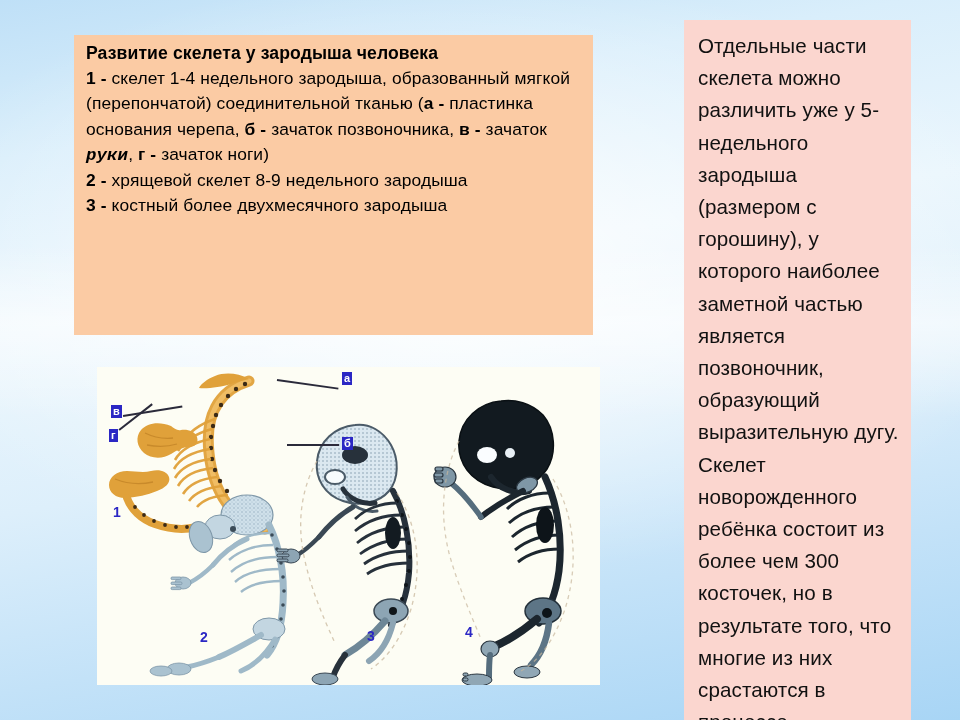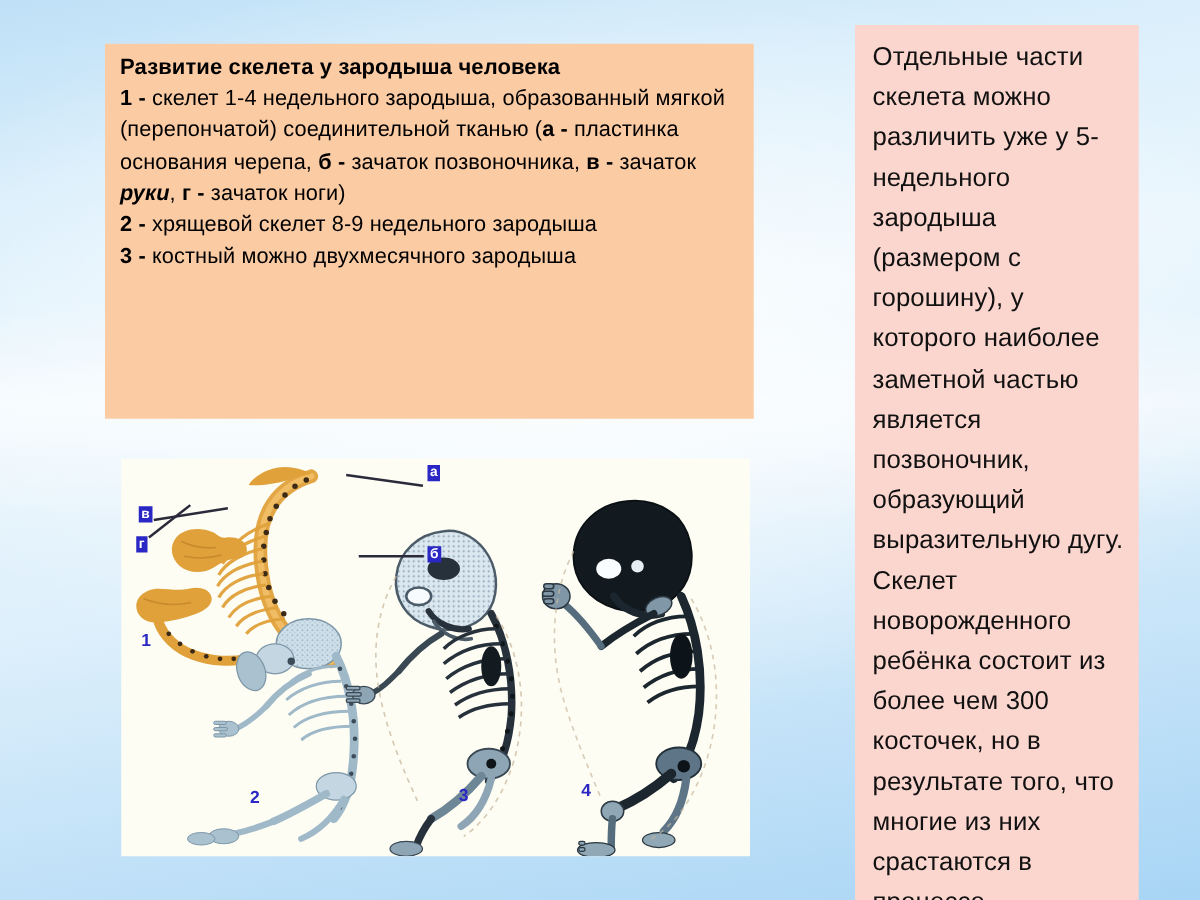--- a/index.html
+++ b/index.html
@@ -31,21 +31,21 @@
     top: 34%;
     width: 110%;
     height: 24%;
     background: linear-gradient(to bottom, rgba(255,255,255,0) 0%, rgba(255,255,255,0.55) 45%, rgba(255,255,255,0) 100%);
     pointer-events: none;
   }
 
   
   .caption-panel {
     position: absolute;
-    left: 84px;
+    left: 74px;
     top: 35px;
     width: 519px;
     height: 300px;
     background: #fbcba4;
     box-sizing: border-box;
     padding: 6px 10px 6px 12px;
     z-index: 3;
   }
   .caption-panel p {
     margin: 0;
@@ -53,21 +53,21 @@
     font-size: 17.4px;
     line-height: 25.2px;
     letter-spacing: 0.1px;
     white-space: normal;
   }
   .caption-title {
     font-weight: bold;
     font-size: 17.6px;
   }
   .lbl { font-weight: bold; }
-  .ital { font-style: italic; font-weight: bold; }
+  .ital { font-style: italic; font-weight: bold; font-family: Liberation Mono, monospace; }
 
   
   .pink-panel {
     position: absolute;
     left: 684px;
     top: 20px;
     width: 227px;
     height: 700px;
     background: #fbd6cf;
     box-sizing: border-box;
@@ -127,21 +127,21 @@
 <body>
 
 <div id="slide">
 
   <div class="caption-panel">
     <p>
       <span class="caption-title">Развитие скелета у зародыша человека</span>
     </p>
     <p><span class="lbl">1 -</span><span> скелет 1-4 недельного зародыша, образованный мягкой (перепончатой) соединительной тканью (</span><span class="lbl">а -</span><span> пластинка основания черепа, </span><span class="lbl">б -</span><span> зачаток позвоночника, </span><span class="lbl">в -</span><span> зачаток </span><span class="ital">руки</span><span>, </span><span class="lbl">г -</span><span> зачаток ноги)</span></p>
     <p><span class="lbl">2 -</span><span> хрящевой скелет 8-9 недельного зародыша</span></p>
-    <p><span class="lbl">3 -</span><span> костный можно двухмесячного зародыша</span></p>
+    <p><span class="lbl">3 -</span><span> костный более двухмесячного зародыша</span></p>
   </div>
 
   <div class="pink-panel">
     <p>Отдельные части скелета можно различить уже у 5-недельного зародыша (размером с горошину), у которого наиболее заметной частью является позвоночник, образующий выразительную дугу. Скелет новорожденного ребёнка состоит из более чем 300 косточек, но в результате того, что многие из них срастаются в процессе взросления, у взрослого человека их около 200.</p>
   </div>
 
   <div class="figure-panel">
     <div class="figure-inner">
 
       <svg class="art" viewBox="0 0 503 318" preserveAspectRatio="none">

